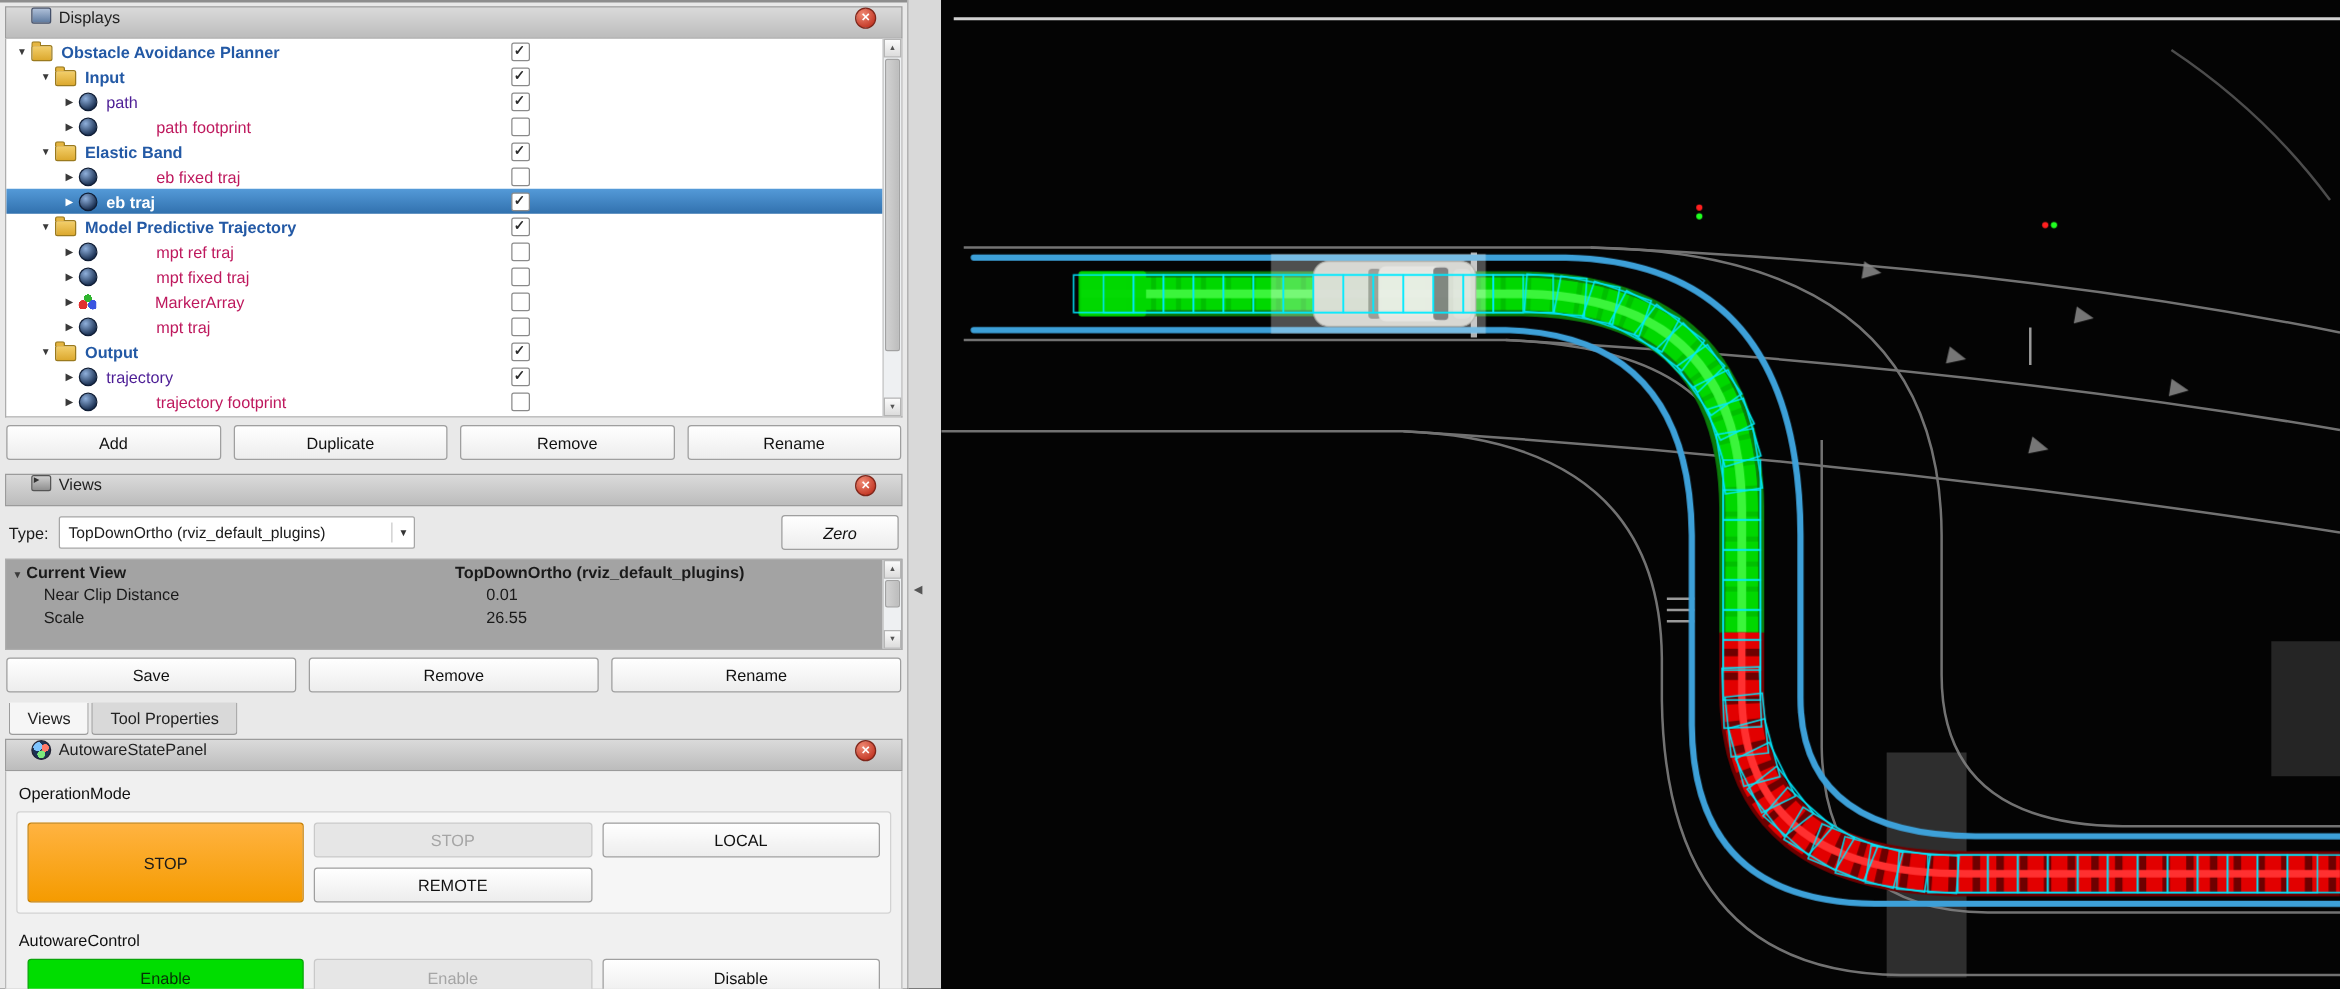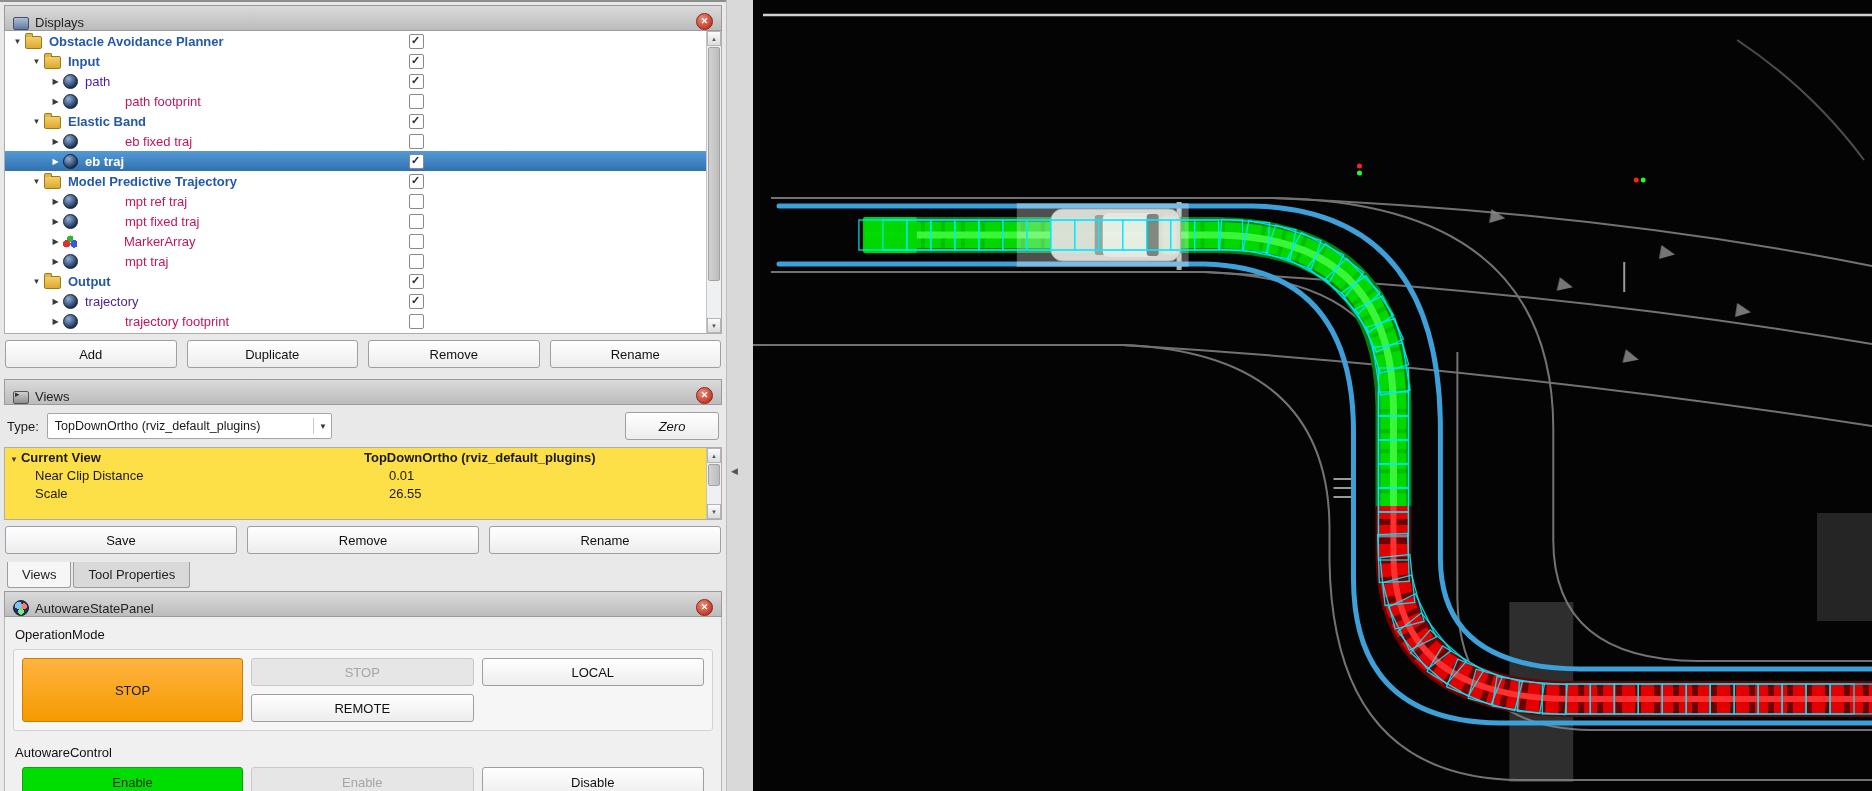--- a/index.html
+++ b/index.html
@@ -5,21 +5,21 @@
   html,body{margin:0;padding:0;}
   body{width:1872px;height:791px;display:flex;background:#000;overflow:hidden;
        font-family:"Liberation Sans",sans-serif;font-size:13px;color:#1a1a1a;}
 
   
   .left{width:726px;height:791px;background:#e9e9e9;flex:none;display:flex;flex-direction:column;border-top:2px solid #8e8e8e;}
   .panel{margin:3px 4px 0 4px;display:flex;flex-direction:column;}
   .panel.grow{flex:1;}
 
   .titlebar{height:24px;background:linear-gradient(#dadada,#bcbcbc);border:1px solid #9b9b9b;
-            display:flex;align-items:flex-end;gap:6px;padding:0 8px;flex:none;}
+            display:flex;align-items:flex-start;gap:6px;padding:0 20px;flex:none;}
   .titlebar .title{font-size:13px;color:#222;}
   .closebtn{margin-left:auto;width:15px;height:15px;border-radius:50%;
             background:radial-gradient(circle at 35% 30%,#f08a74,#c43a28 75%);
             border:1px solid #7e261a;color:#fff;font-size:9px;font-weight:bold;
             display:flex;align-items:center;justify-content:center;line-height:1;}
   .icon-monitor{width:14px;height:11px;border:1px solid #44506a;border-radius:2px;
                 background:linear-gradient(#aebfd8,#5f7ba0);flex:none;}
   .icon-views{width:14px;height:11px;border:1px solid #555;border-radius:2px;
               background:linear-gradient(#cfcfcf,#8f8f8f);flex:none;position:relative;}
   .icon-views::after{content:"▸";position:absolute;left:1px;top:-3px;font-size:9px;color:#333;}
@@ -70,21 +70,21 @@
         border-radius:3px;display:flex;align-items:center;justify-content:center;font-size:13px;color:#111;}
   .qbtn.disabled{background:#e6e6e6;color:#a5a5a5;border-color:#c9c9c9;}
 
   
   .typerow{display:flex;align-items:center;gap:8px;padding:7px 3px;flex:none;}
   .typerow .lbl{font-size:13px;}
   .combo{width:272px;height:24px;background:#fff;border:1px solid #a6a6a6;border-radius:2px;
          display:flex;align-items:center;padding:0 4px 0 7px;font-size:12.5px;overflow:hidden;white-space:nowrap;}
   .combo .caret{margin-left:auto;border-left:1px solid #c9c9c9;padding-left:5px;font-size:8px;color:#333;height:16px;display:flex;align-items:center;}
   .zerobtn{margin-left:auto;width:92px;flex:none;font-style:italic;}
-  .vtable{background:#fde047;border:1px solid #adadad;height:71px;display:flex;overflow:hidden;flex:none;}
+  .vtable{background:#a3a3a3;border:1px solid #adadad;height:71px;display:flex;overflow:hidden;flex:none;}
   .vrows{flex:1;overflow:hidden;}
   .vrow{display:flex;height:18px;align-items:center;white-space:nowrap;}
   .vname{width:354px;flex:none;padding-left:30px;overflow:hidden;}
   .vname.root{padding-left:5px;font-weight:bold;}
   .vname.root .twisty{margin-right:3px;}
   .vval{flex:1;overflow:hidden;}
   .vrow.root .vval{font-weight:bold;}
 
   .tabsbar{display:flex;gap:2px;padding:0 0 0 3px;height:26px;flex:none;align-items:stretch;}
   .tab{padding:0 14px;display:flex;align-items:center;font-size:13px;border:1px solid #9c9c9c;

